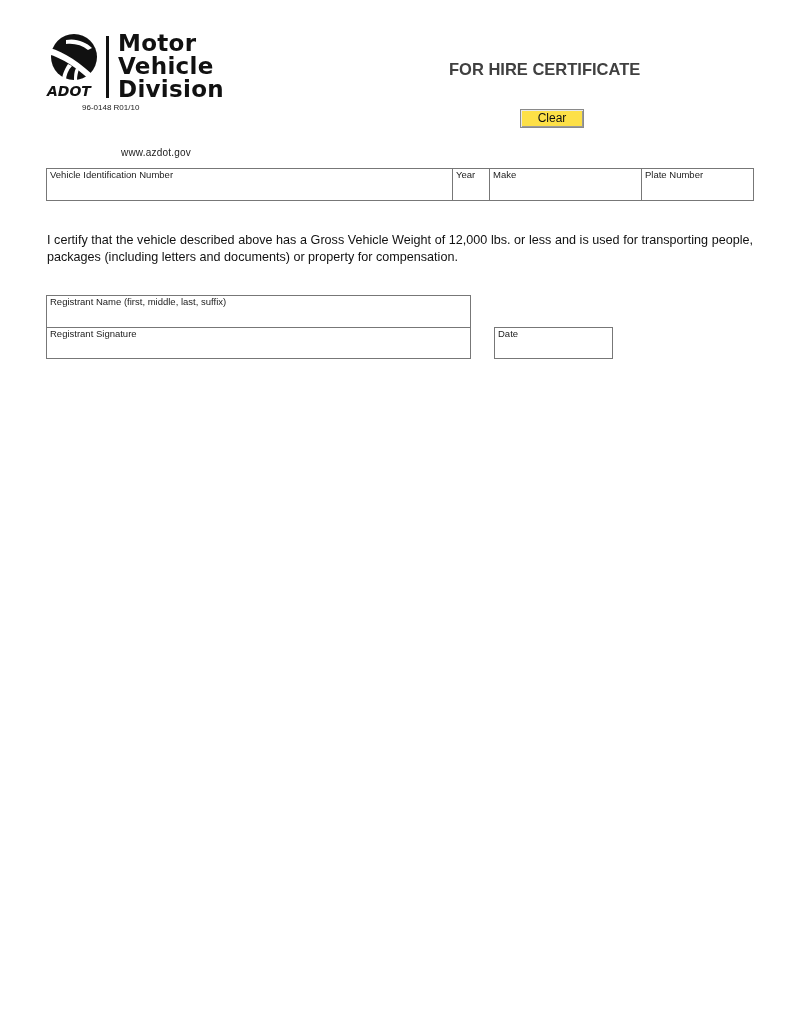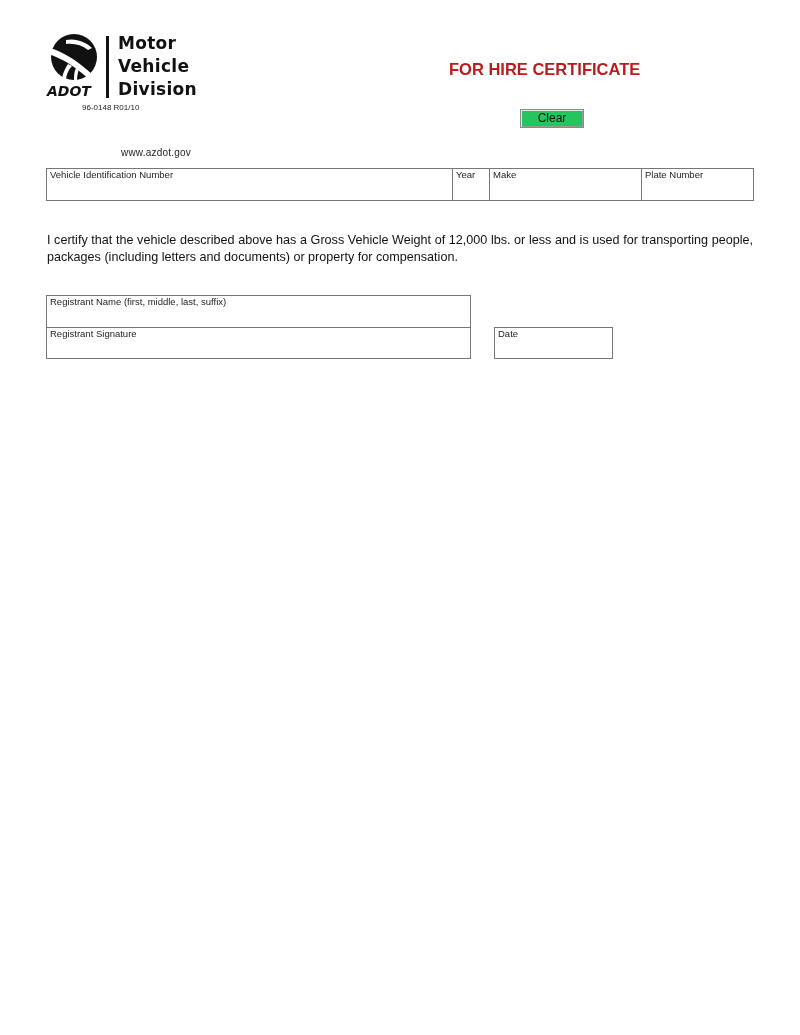--- a/index.html
+++ b/index.html
@@ -3,26 +3,26 @@
 <meta charset="utf-8">
 <style>
   html, body { margin: 0; padding: 0; background: #ffffff; }
   body { width: 800px; height: 1035px; position: relative; overflow: hidden;
          font-family: "DejaVu Sans", "Liberation Sans", sans-serif; color: #111; }
   .abs { position: absolute; }
   .logo-wrap { left: 46px; top: 34px; width: 180px; height: 70px; }
   .logo-mark { left: 0; top: 0; width: 56px; height: 64px; }
   .logo-bar { left: 60px; top: 2px; width: 3px; height: 62px; background: #111; }
   .mvd-text { left: 72px; top: -2px; font-family: "DejaVu Sans", sans-serif; font-weight: bold;
-              font-size: 17px; line-height: 23px; letter-spacing: 0.3px; color: #111; }
+              font-size: 23px; line-height: 23px; letter-spacing: 0.3px; color: #111; }
   .form-no { left: 46px; top: 103px; font-size: 8px; color: #222; font-family: "Liberation Sans", sans-serif; padding-left: 36px; }
   .website { left: 121px; top: 102px; font-size: 10px; color: #222; font-family: "Liberation Sans", sans-serif; letter-spacing: 0.2px; margin-top: 45px; }
-  .title { left: 449px; top: 60px; font-family: "Liberation Sans", sans-serif; font-weight: bold; font-size: 16.5px; color: #b91c1c; }
+  .title { left: 449px; top: 60px; font-family: "Liberation Sans", sans-serif; font-weight: bold; font-size: 16.5px; color: #404040; }
   .clear-btn { left: 520px; top: 109px; width: 64px; height: 19px; box-sizing: border-box;
-               background: #22c55e; border: 1px solid #8a8a8a; box-shadow: inset 1px 1px 0 #e8e8e8, inset -1px -1px 0 #9a9a9a;
+               background: #fde047; border: 1px solid #8a8a8a; box-shadow: inset 1px 1px 0 #e8e8e8, inset -1px -1px 0 #9a9a9a;
                font-family: "Liberation Sans", sans-serif; font-size: 12px; text-align: center; line-height: 17px; color: #111; cursor: pointer; }
   .box { border: 1px solid #777; box-sizing: border-box; background: #fff; }
   .cell-label { position: absolute; left: 3px; top: 0px; font-family: "Liberation Sans", sans-serif; font-size: 9.5px; color: #222; }
   .vehicle-table { left: 46px; top: 168px; width: 708px; height: 33px; }
   .vcol { position: absolute; top: 0; height: 100%; box-sizing: border-box; }
   .vdiv { border-left: 1px solid #777; text-align: right; }
   .cert-text { left: 47px; top: 232px; width: 706px; font-family: "Liberation Sans", sans-serif; font-size: 12.6px;
                line-height: 17px; text-align: justify; color: #111; }
   .name-box { left: 46px; top: 295px; width: 425px; height: 33px; }
   .sig-box { left: 46px; top: 327px; width: 425px; height: 32px; }

